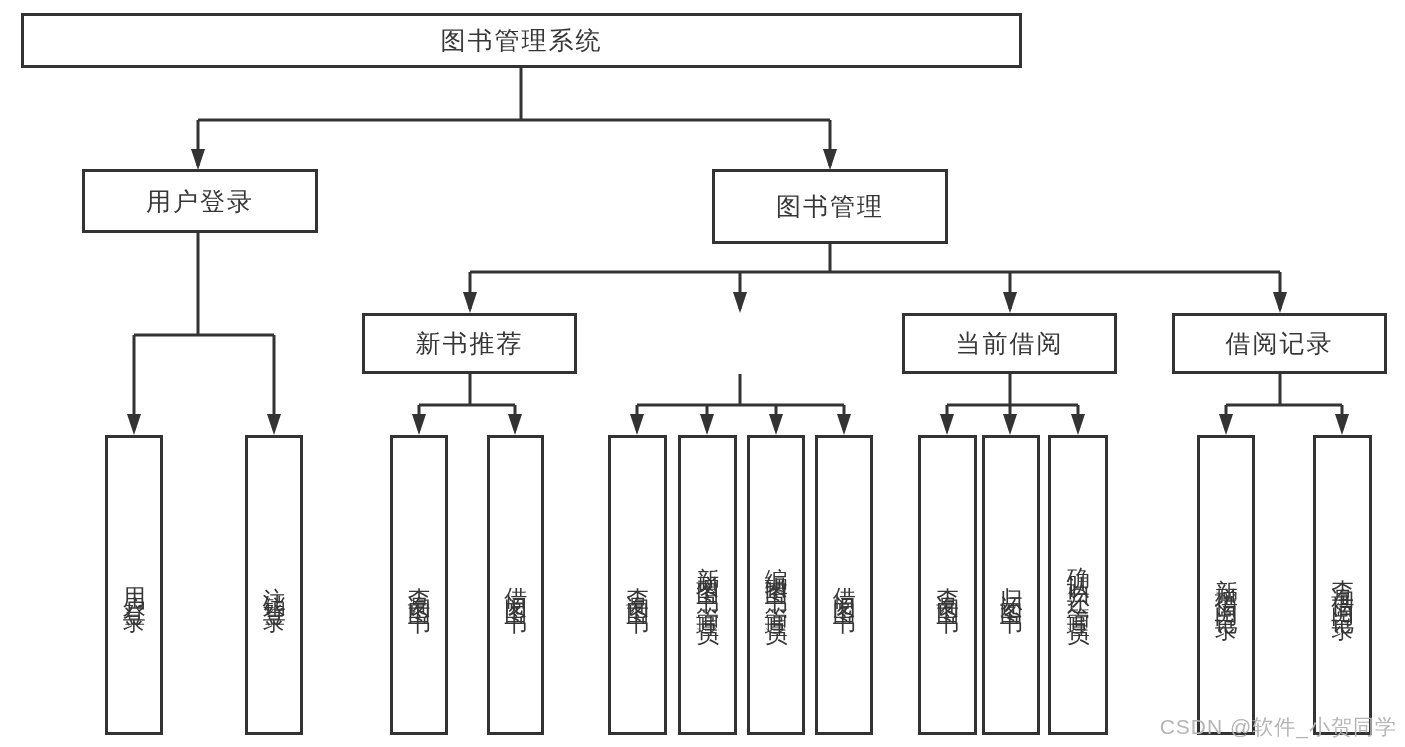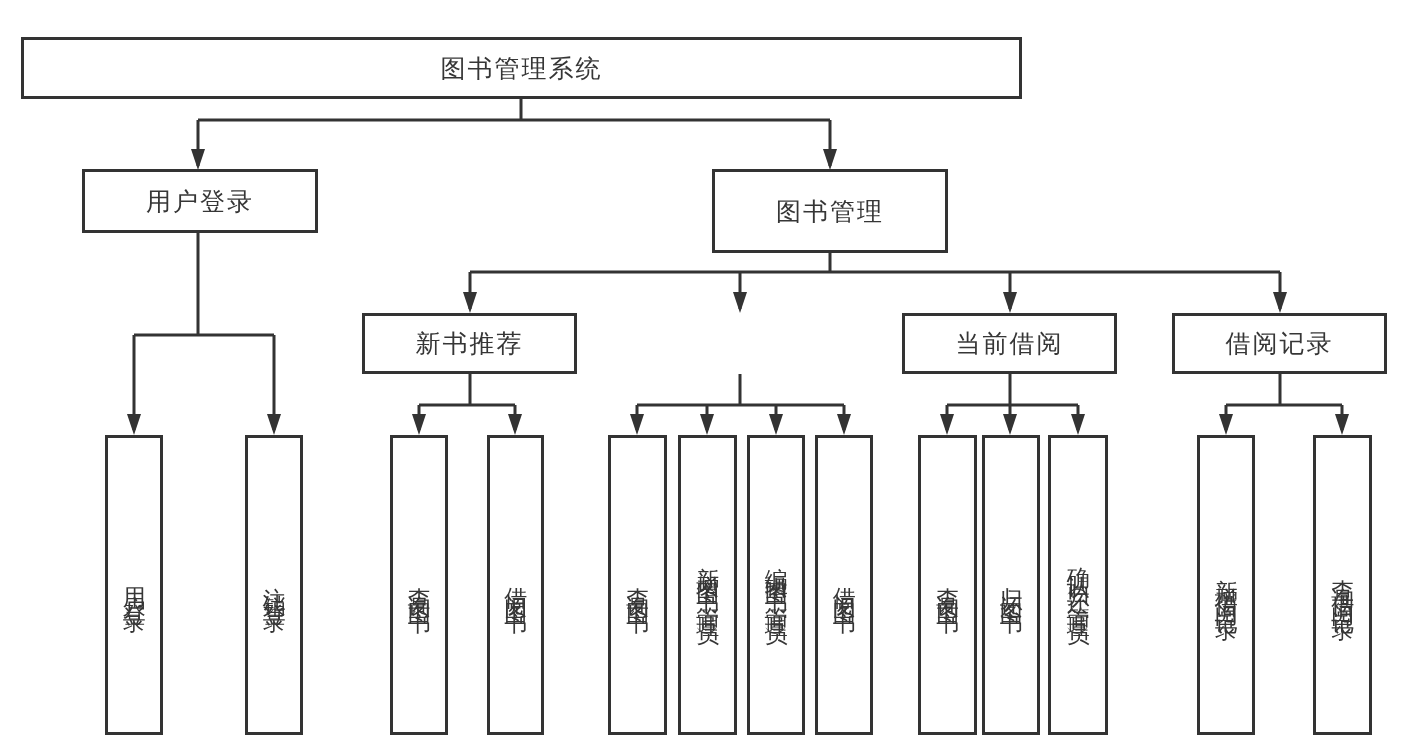--- a/index.html
+++ b/index.html
@@ -29,23 +29,23 @@
     display: flex;
     align-items: center;
     justify-content: center;
     color: #363636;
   }
   .h-label {
     font-size: 25px;
     letter-spacing: 2px;
     white-space: nowrap;
   }
-  .root-box   { left: 21px;  top: 13px;  width: 1001px; height: 62px; margin-top: 24px; }
+  .root-box   { left: 21px;  top: 13px;  width: 1001px; height: 55px; }
   .lvl2-left  { left: 82px;  top: 169px; width: 236px;  height: 64px; }
-  .lvl2-right { left: 712px; top: 169px; width: 236px;  height: 84px; }
+  .lvl2-right { left: 712px; top: 169px; width: 236px;  height: 75px; }
   .lvl3 { top: 313px; width: 215px; height: 61px; font-family: Liberation Serif, serif; }
   .lvl3-a { left: 362px; }
   .lvl3-b { left: 632px; }
   .lvl3-c { left: 902px; }
   .lvl3-d { left: 1172px; }
   .leaf { top: 435px; height: 300px; }
   .leaf .v-label {
     writing-mode: vertical-rl;
     text-orientation: mixed;
     font-size: 23px;
@@ -191,14 +191,15 @@
     <span class="v-label">确认归还（管理员）</span>
   </div>
 
   <div class="box leaf leaf-r1">
     <span class="v-label">新增借阅记录</span>
   </div>
   <div class="box leaf leaf-r2">
     <span class="v-label">查询借阅记录</span>
   </div>
 
+  <div class="watermark">CSDN @软件_小贺同学</div>
 
 </div>
 
 </body></html>

